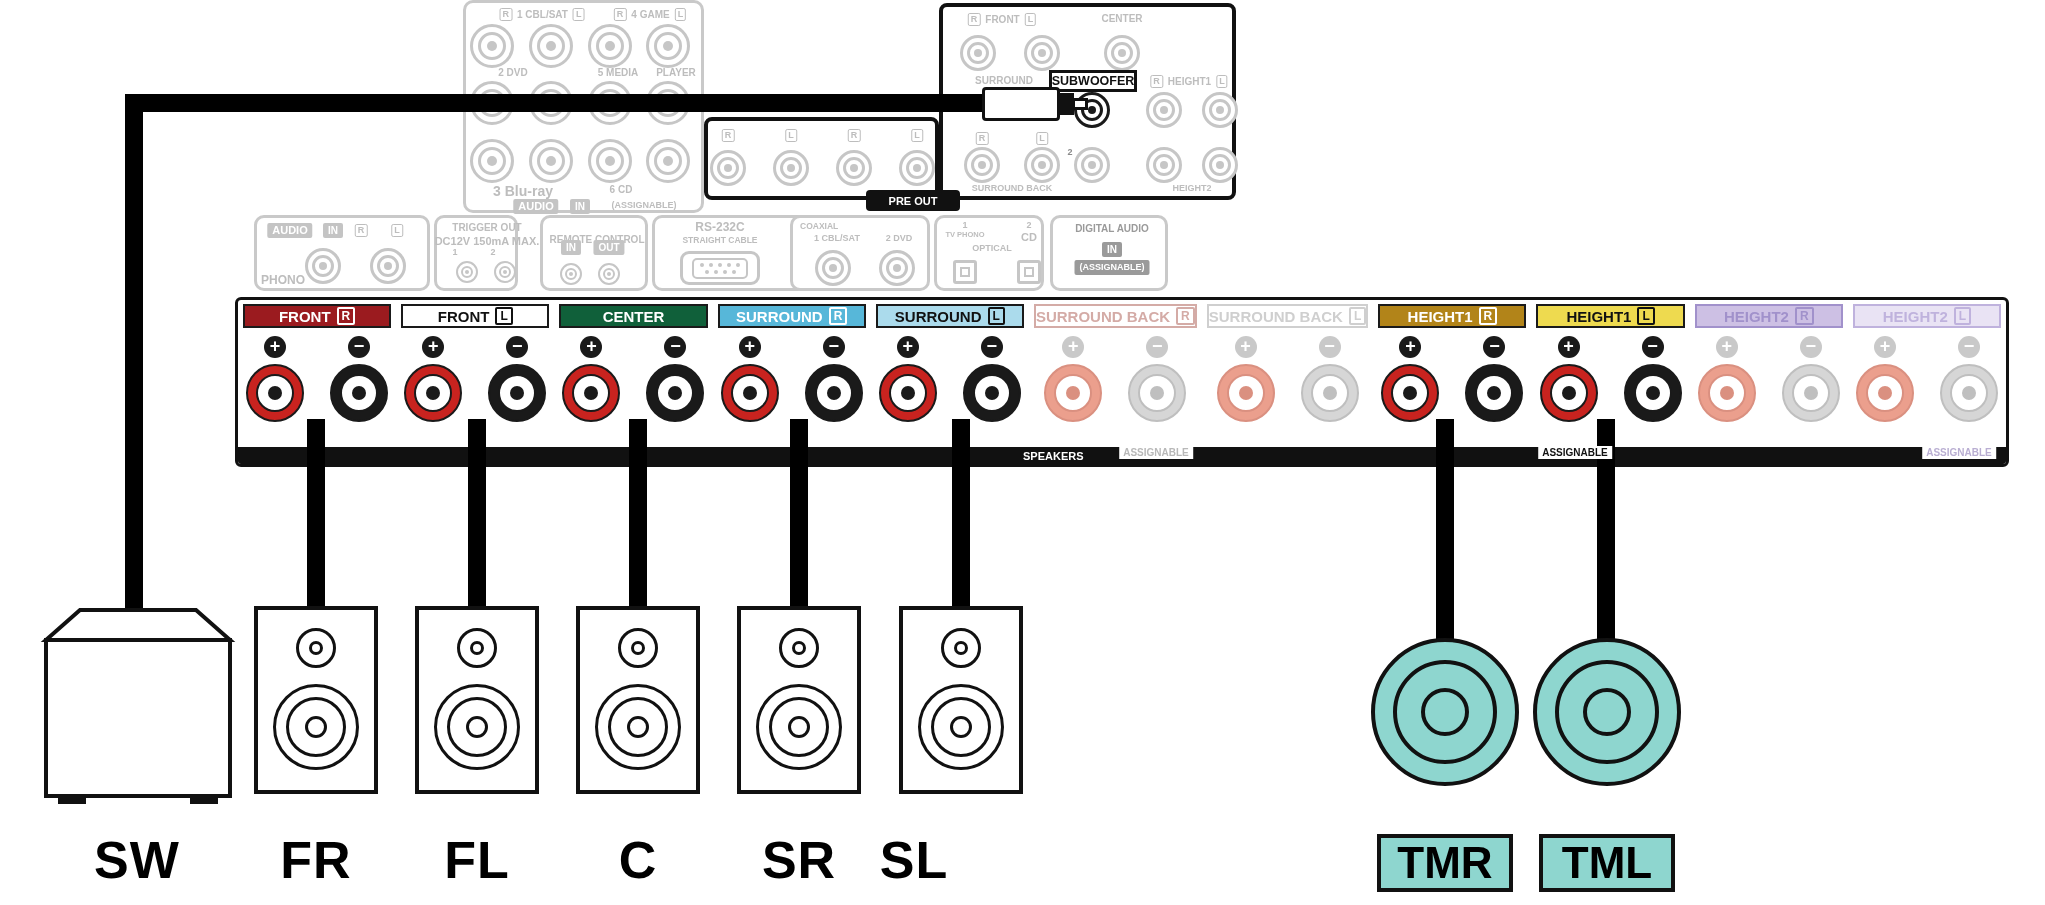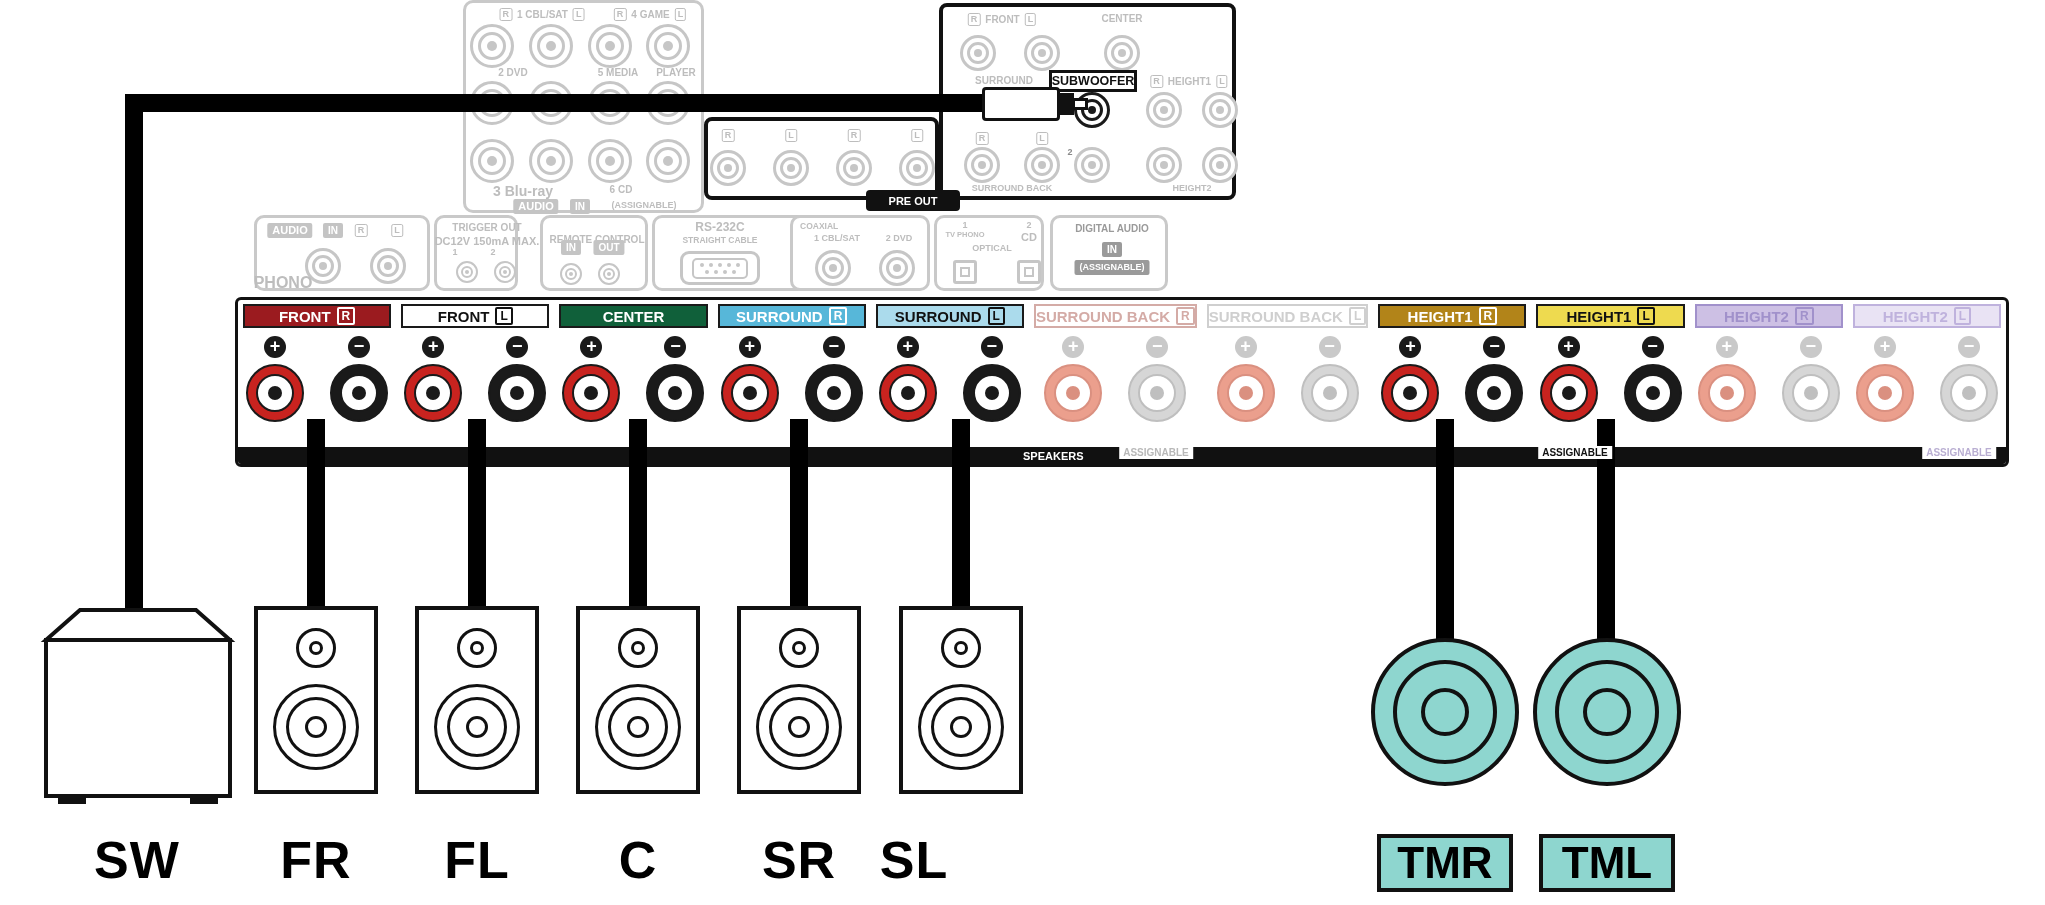--- a/index.html
+++ b/index.html
@@ -105,21 +105,21 @@
   <span class="badge" style="left:33px;top:5px;font-size:11px">AUDIO</span>
   <span class="badge" style="left:76px;top:5px">IN</span>
   <div class="gtext" style="left:104px;top:6px;font-size:9px">
       <span class="chbox-s">R</span>
     </div>
   <div class="gtext" style="left:140px;top:6px;font-size:9px">
       <span class="chbox-s">L</span>
     </div>
   <span class="rca r36" style="left:66px;top:48px"></span>
   <span class="rca r36" style="left:131px;top:48px"></span>
-  <div class="gtext" style="left:26px;top:56px;font-size:16px">PHONO</div>
+  <div class="gtext" style="left:26px;top:56px;font-size:12px">PHONO</div>
 </div>
 
 <div class="ghost-panel" style="left:434px;top:215px;width:84px;height:76px">
   <div class="gtext" style="left:50px;top:4px;font-size:10px">TRIGGER OUT</div>
   <div class="gtext" style="left:50px;top:17px;font-size:11px">DC12V 150mA MAX.</div>
   <div class="gtext" style="left:18px;top:30px;font-size:9px">1</div>
   <div class="gtext" style="left:56px;top:30px;font-size:9px">2</div>
   <span class="rca r22" style="left:30px;top:54px"></span>
   <span class="rca r22" style="left:68px;top:54px"></span>
 </div>

